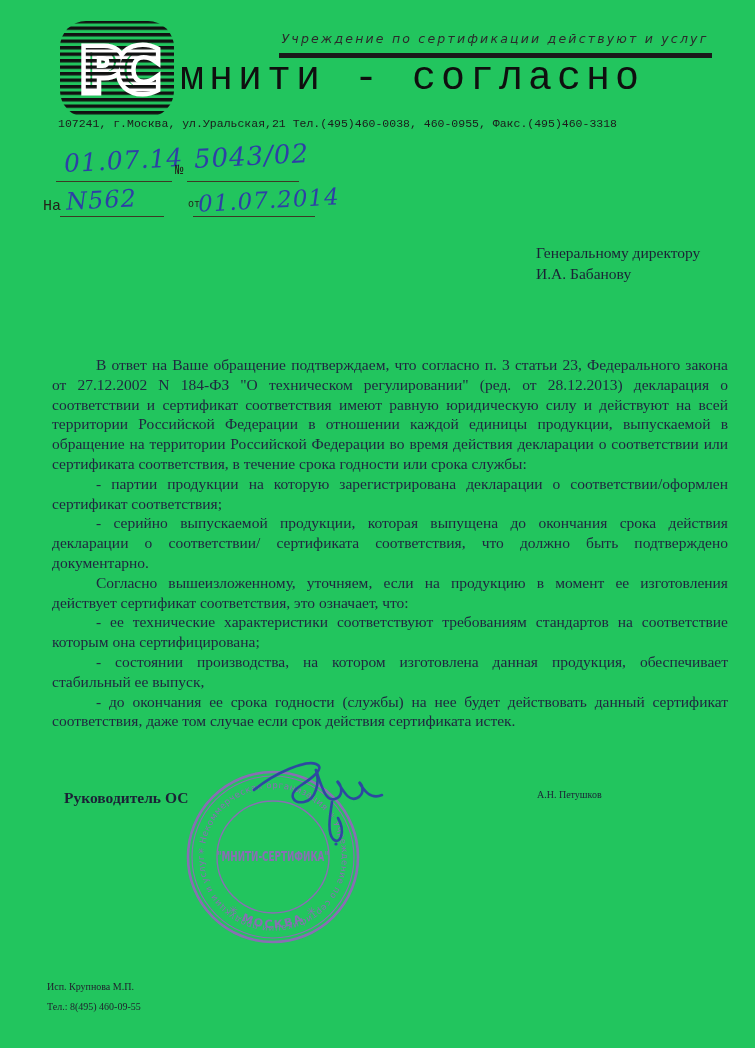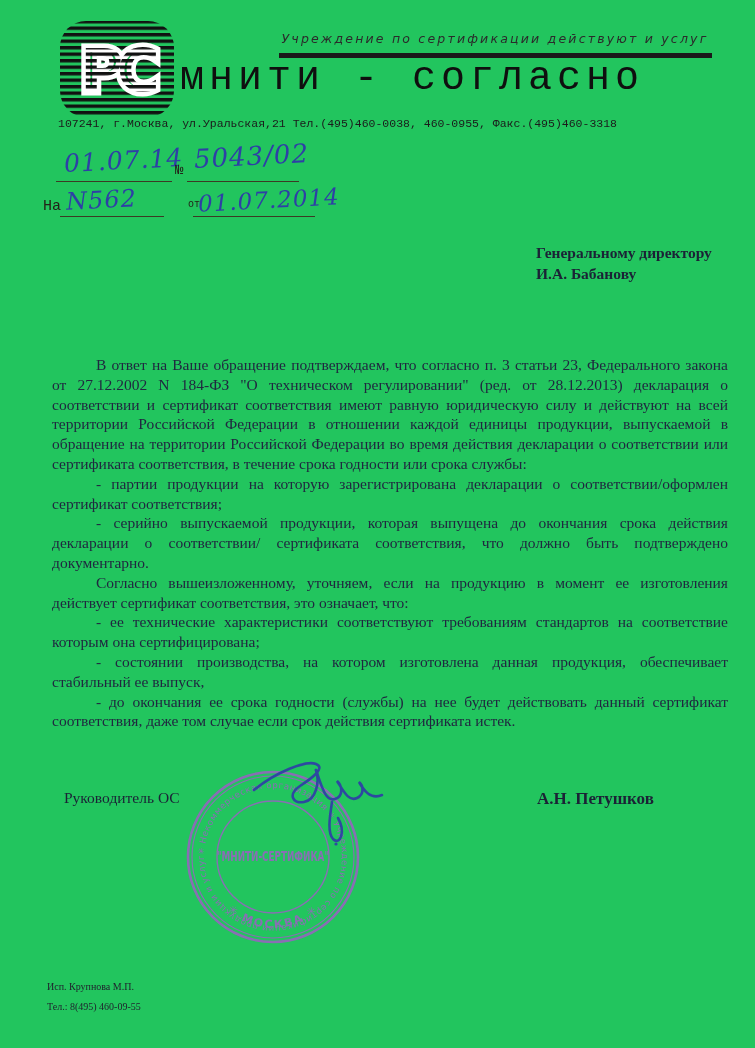--- a/index.html
+++ b/index.html
@@ -39,34 +39,34 @@
   .u2{left:187px;top:180px;width:112px;}
   .lbl-na{left:43px;top:198px;font-size:15px;}
   .hw-num2{left:66px;top:186px;font-size:24px;}
   .u3{left:60px;top:215px;width:104px;}
   .lbl-ot{left:188px;top:199px;font-size:10px;}
   .hw-date2{left:198px;top:187px;font-size:23px;}
   .u4{left:193px;top:215px;width:122px;}
 
   
   .recipient{
-    left:536px;top:242px;font-weight:bold;font-size:15.5px;line-height:21px;
+    left:536px;top:242px;font-weight:normal;font-size:15.5px;line-height:21px;
     color:#1b2236;white-space:nowrap;
   }
 
   
   .body-text{
     left:52px;top:355px;width:676px;font-size:15.5px;line-height:19.8px;
     text-align:justify;color:#202840;
   }
   .body-text p{margin:0;text-indent:44px;}
 
   
-  .sig-title{left:64px;top:789px;font-weight:normal;font-size:15.5px;color:#1b2236;white-space:nowrap;}
-  .sig-name{left:537px;top:789px;font-weight:bold;font-size:17px;color:#1b2236;white-space:nowrap;}
+  .sig-title{left:64px;top:789px;font-weight:bold;font-size:15.5px;color:#1b2236;white-space:nowrap;}
+  .sig-name{left:537px;top:789px;font-weight:normal;font-size:10px;color:#1b2236;white-space:nowrap;}
   .stamp-wrap{left:182px;top:766px;width:182px;height:182px;opacity:0.85;}
   .sign-wrap{left:250px;top:754px;width:140px;height:98px;}
 
   
   .footer{left:47px;top:977px;font-size:10px;line-height:19.5px;color:#20242e;white-space:nowrap;}
 </style>
 </head>
 <body>
 
 <div class="page">

